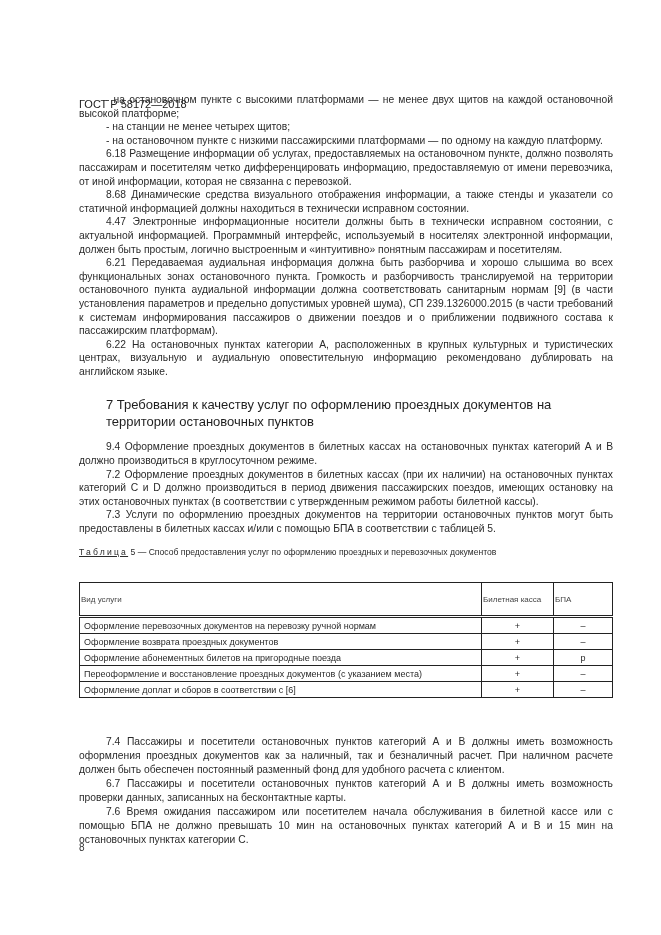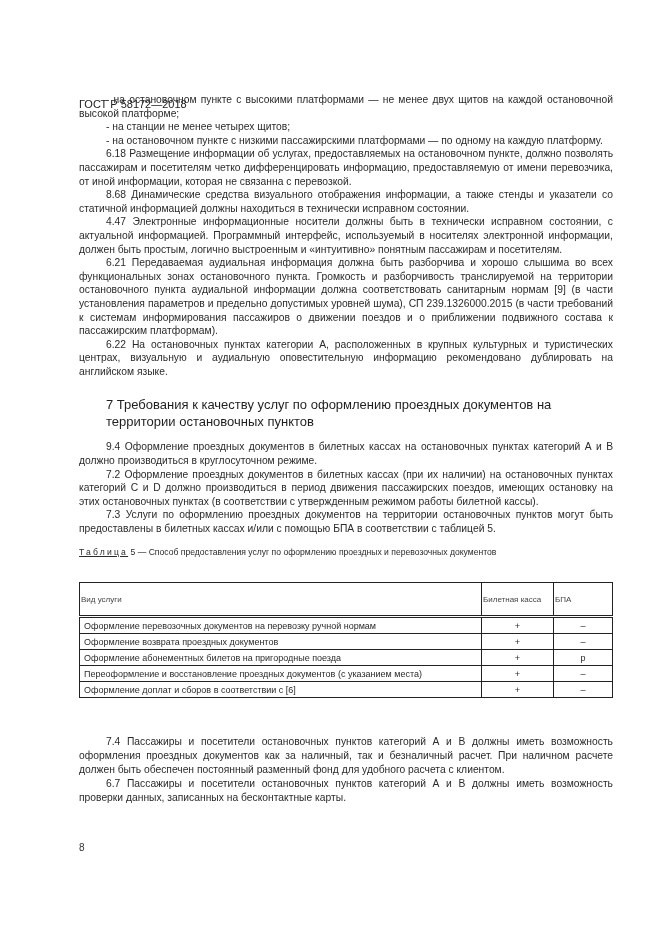--- a/index.html
+++ b/index.html
@@ -109,15 +109,16 @@
       <td>Оформление доплат и сборов в соответствии с [6]</td>
       <td class="c">+</td>
       <td class="c">–</td>
     </tr>
   </tbody>
 </table>
 
 <div class="after">
   <p class="p ind">7.4 Пассажиры и посетители остановочных пунктов категорий А и В должны иметь возможность оформления проездных документов как за наличный, так и безналичный расчет. При наличном расчете должен быть обеспечен постоянный разменный фонд для удобного расчета с клиентом.</p>
   <p class="p ind">6.7 Пассажиры и посетители остановочных пунктов категорий А и В должны иметь возможность проверки данных, записанных на бесконтактные карты.</p>
+  <p class="p ind">7.6 Время ожидания пассажиром или посетителем начала обслуживания в билетной кассе или с помощью БПА не должно превышать 10 мин на остановочных пунктах категорий А и В и 15 мин на остановочных пунктах категории С.</p>
 </div>
 
 <div class="pagenum">8</div>
 
 </body></html>

